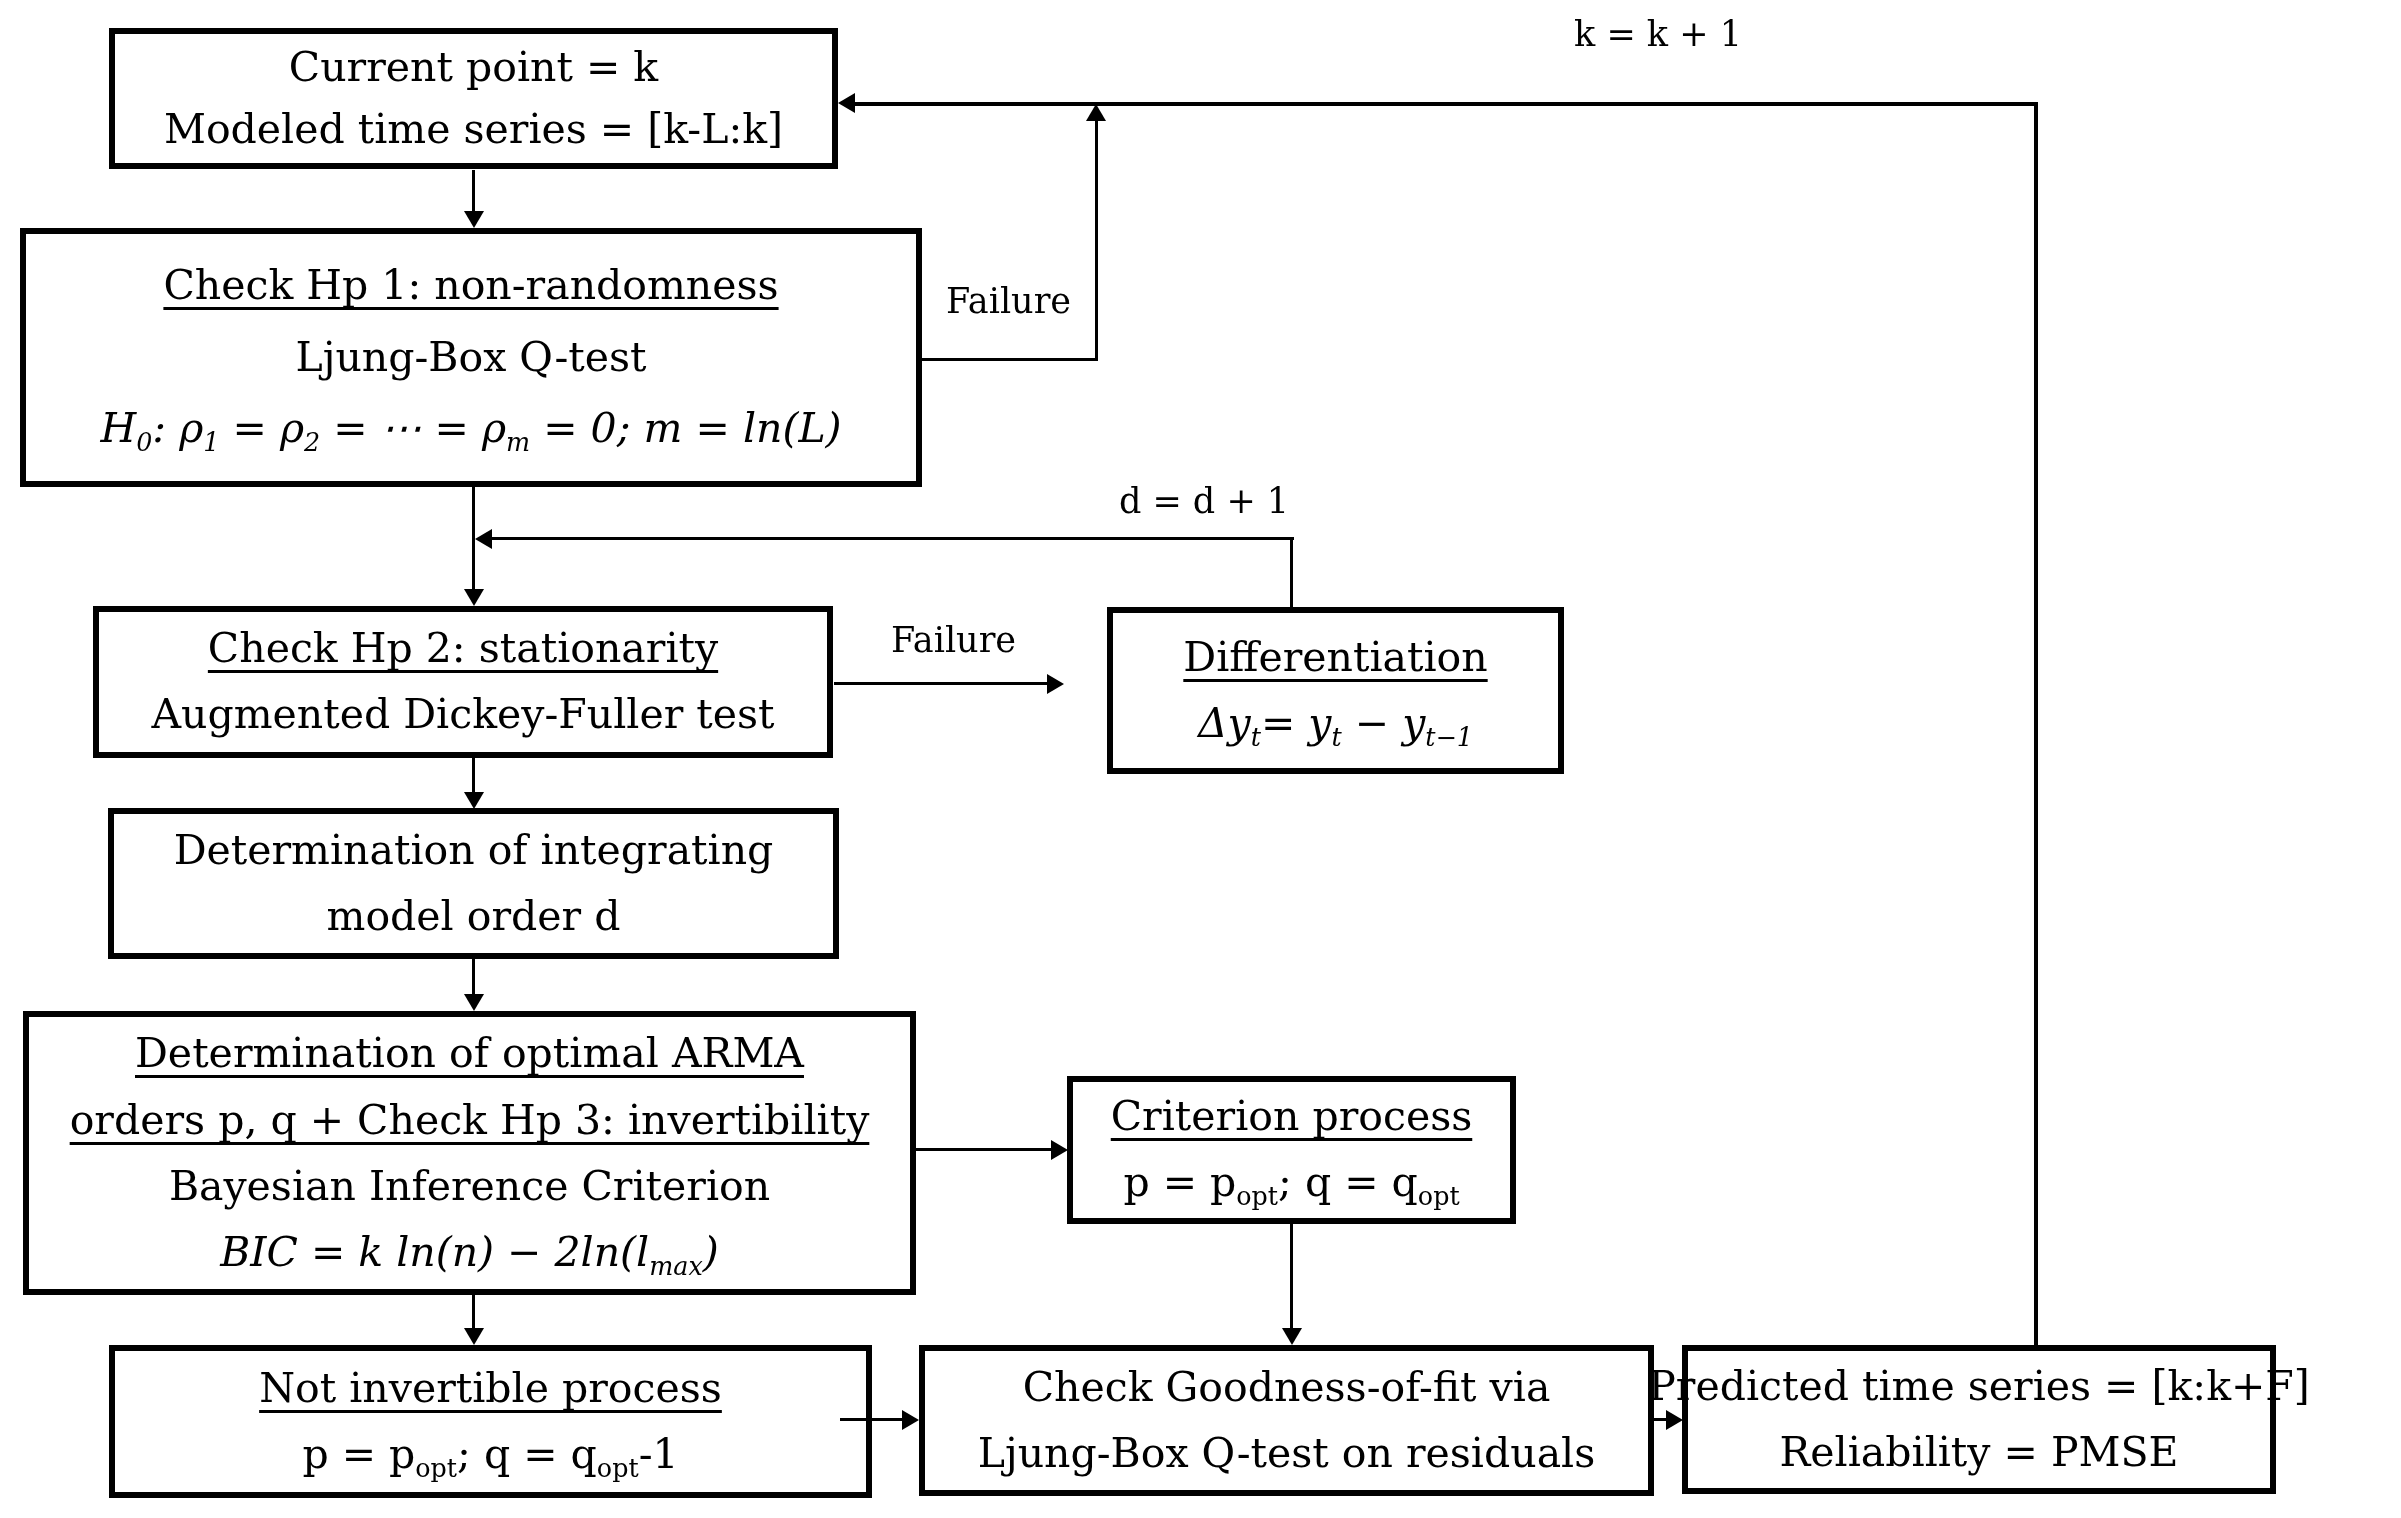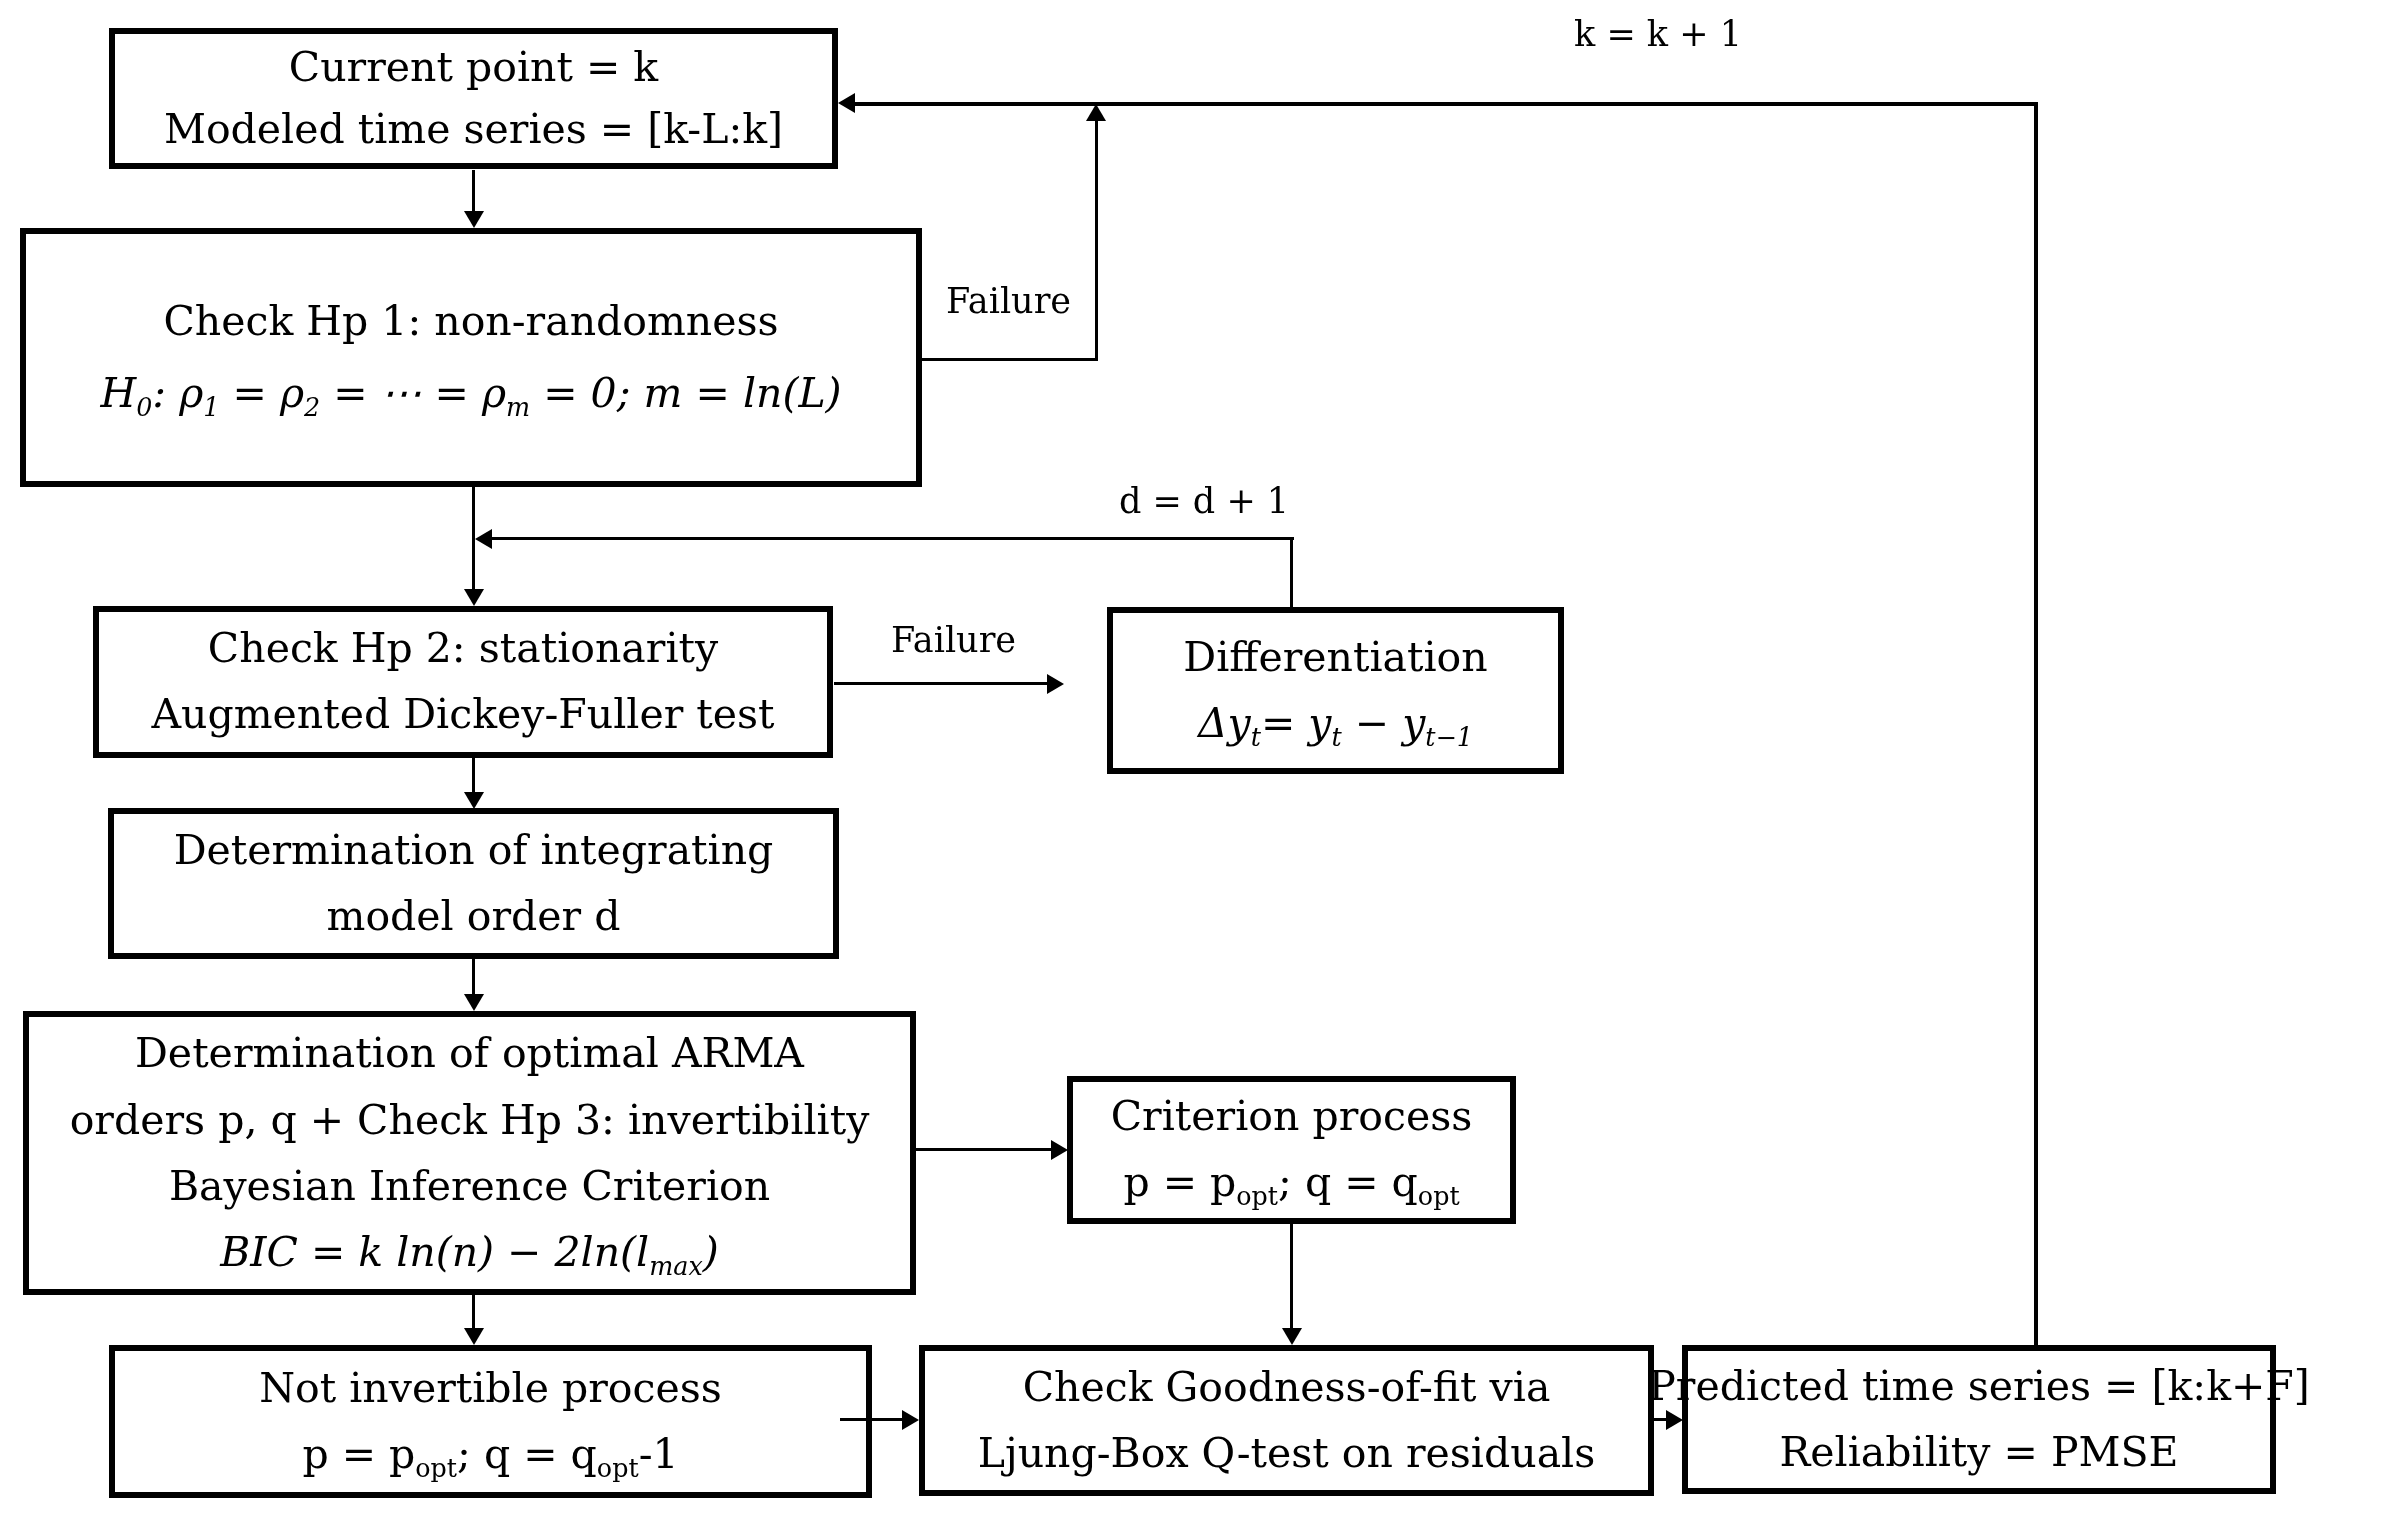--- a/index.html
+++ b/index.html
@@ -21,20 +21,21 @@
     display: flex;
     flex-direction: column;
     align-items: center;
     justify-content: center;
     text-align: center;
     font-size: 41px;
     line-height: 1.6;
   }
   .box .ln { white-space: nowrap; }
   .u {
+    text-decoration: underline;
     text-decoration-thickness: 3.1px;
     text-underline-offset: 7.6px;
     text-decoration-skip-ink: none;
   }
   .it { font-style: italic; }
   sub { font-size: 0.62em; line-height: 0; }
   .hline, .vline { position: absolute; background: #000000; }
   .lbl {
     position: absolute;
     font-size: 35px;
@@ -53,20 +54,21 @@
 
 <div id="canvas">
 
   <div class="box" style="left:109px; top:28px; width:729px; height:141px; line-height:1.5;">
     <div class="ln">Current point = k</div>
     <div class="ln">Modeled time series = [k-L:k]</div>
   </div>
 
   <div class="box tight" style="left:20px; top:228px; width:902px; height:259px;">
     <div class="ln u">Check Hp 1: non-randomness</div>
+    <div class="ln">Ljung-Box Q-test</div>
     <div class="ln"><span class="it">H</span><sub class="it">0</sub><span class="it">: </span><span class="it">ρ</span><sub class="it">1</sub><span class="it"> = </span><span class="it">ρ</span><sub class="it">2</sub><span class="it"> = ⋯ = </span><span class="it">ρ</span><sub class="it">m</sub><span class="it"> = 0; </span><span class="it">m</span><span class="it"> = </span><span class="it">ln(L)</span></div>
   </div>
 
   <div class="box" style="left:93px; top:606px; width:740px; height:152px;">
     <div class="ln u">Check Hp 2: stationarity</div>
     <div class="ln">Augmented Dickey-Fuller test</div>
   </div>
 
   <div class="box" style="left:1064px; top:607px; width:457px; height:167px;margin-left:43px;">
     <div class="ln u">Differentiation</div>

